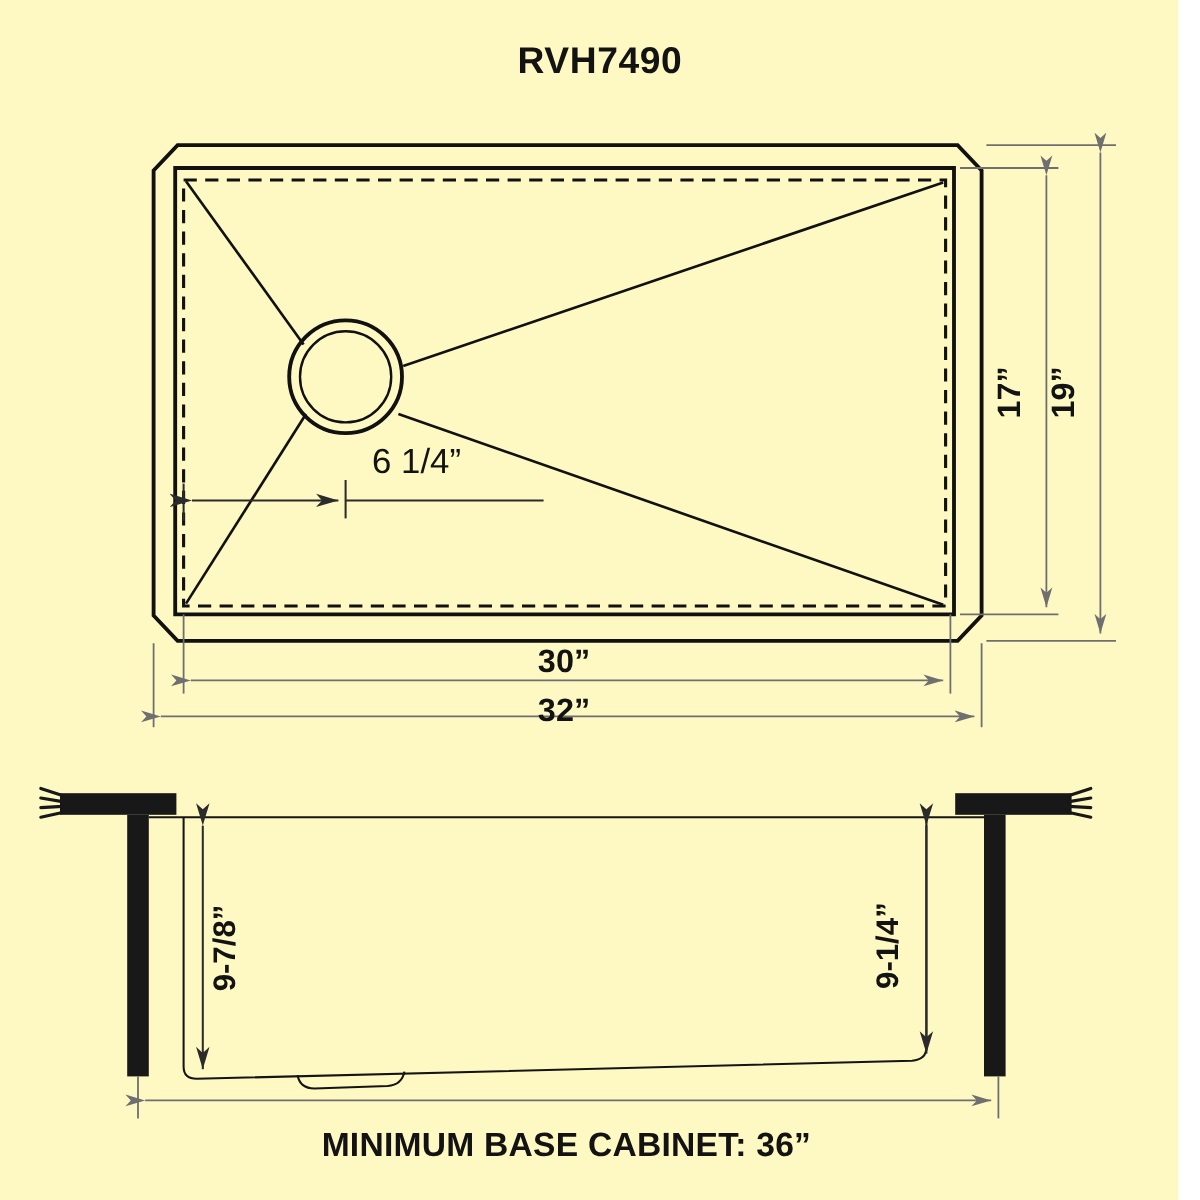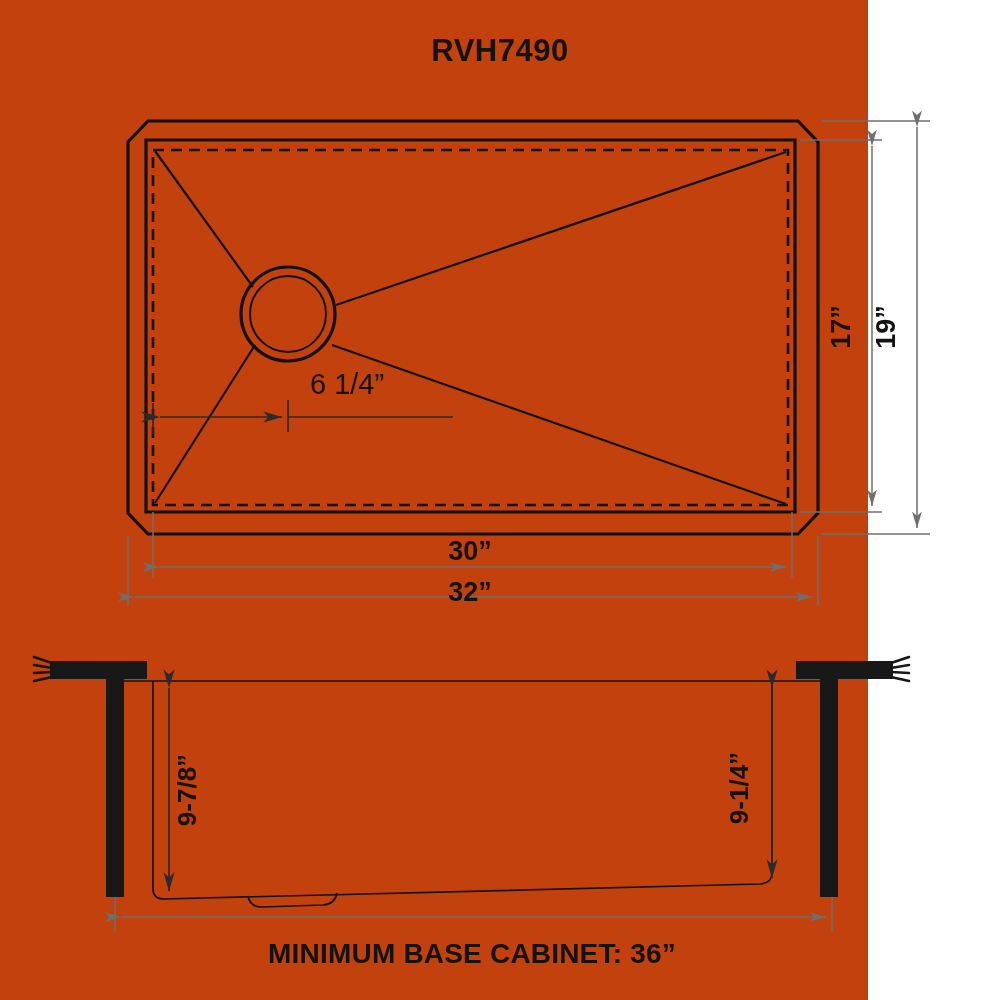--- a/index.html
+++ b/index.html
@@ -9,23 +9,23 @@
   }
   body {
     width: 1000px;
     height: 1000px;
     font-family: "Liberation Sans", sans-serif;
     color: #111111;
     overflow: hidden;
   }
   #sheet {
     position: relative;
-    width: 868px;
+    width: 982px;
     height: 1000px;
-    background: #c2410c;
+    background: #fef9c3;
   }
   #drawing-svg {
     display: block;
     width: 1000px;
     height: 1000px;
   }
   .ttl {
     font-family: "Liberation Sans", sans-serif;
     font-weight: bold;
     font-size: 31px;

